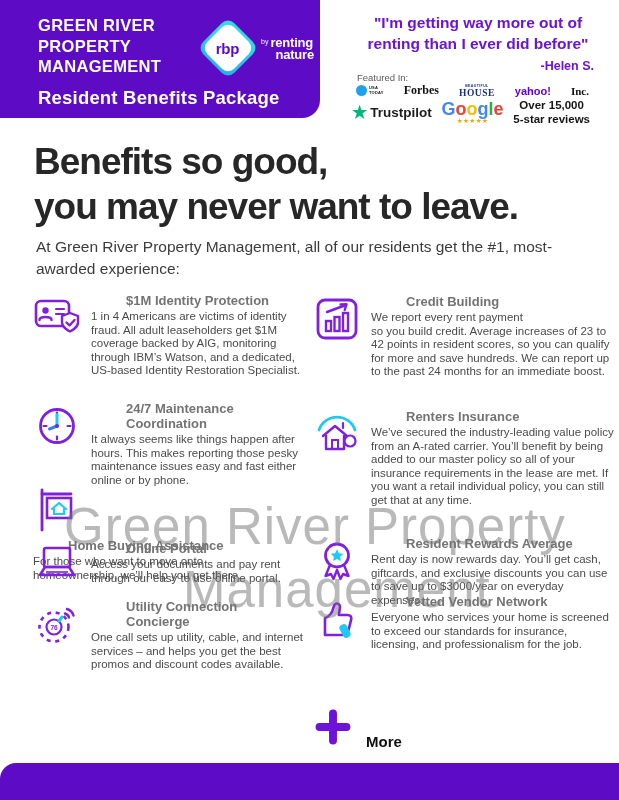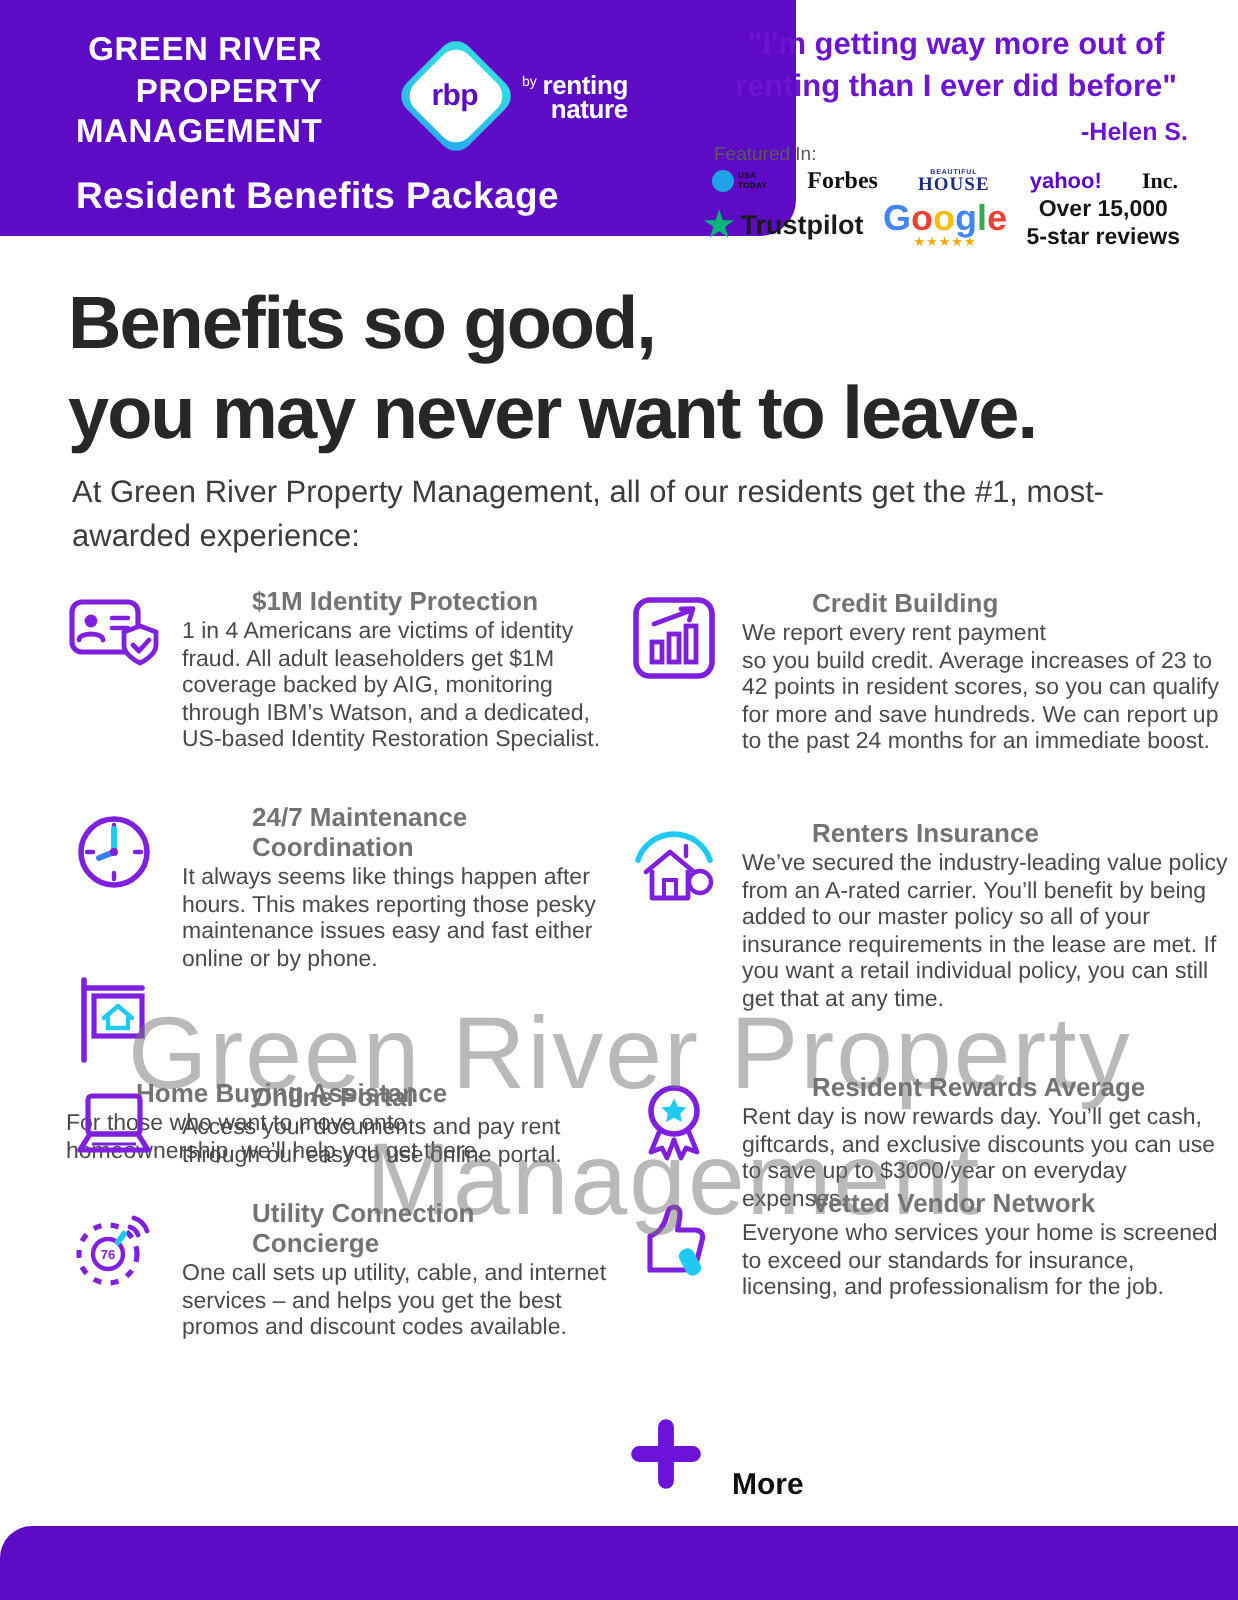--- a/index.html
+++ b/index.html
@@ -1,21 +1,21 @@
 <!DOCTYPE html>
 <html><head>
 <meta charset="utf-8">
 <style>
   html,body{margin:0;padding:0;background:#fff;}
   .page{position:relative;width:619px;height:800px;overflow:hidden;background:#fff;
         font-family:"Liberation Sans",sans-serif;}
 
   
-  .hdr{position:absolute;left:0;top:0;width:398px;height:118px;background:#5D0BC4;
-       border-bottom-right-radius:18px;text-align:right;}
+  .hdr{position:absolute;left:0;top:0;width:320px;height:118px;background:#5D0BC4;
+       border-bottom-right-radius:18px;}
   .company{position:absolute;left:38px;top:15px;color:#fff;font-weight:bold;
            font-size:16.5px;line-height:20.5px;letter-spacing:.3px;}
   .pkg{position:absolute;left:38px;top:87px;color:#fff;font-weight:bold;font-size:18.5px;
        letter-spacing:.2px;}
   .rbp-back{position:absolute;left:206px;top:26px;width:44px;height:44px;border-radius:9px;
             background:linear-gradient(160deg,#33D9E2 25%,#2AACF0 95%);transform:rotate(45deg);}
   .rbp-white{position:absolute;left:209px;top:29px;width:38px;height:38px;background:#fff;
              border-radius:9px;transform:rotate(45deg);display:flex;align-items:center;justify-content:center;}
   .rbp-white span{transform:rotate(-45deg);color:#5D0BC4;font-weight:bold;font-size:15px;letter-spacing:-.3px;}
   .byline{position:absolute;left:261px;top:37px;color:#fff;display:flex;gap:2px;}

